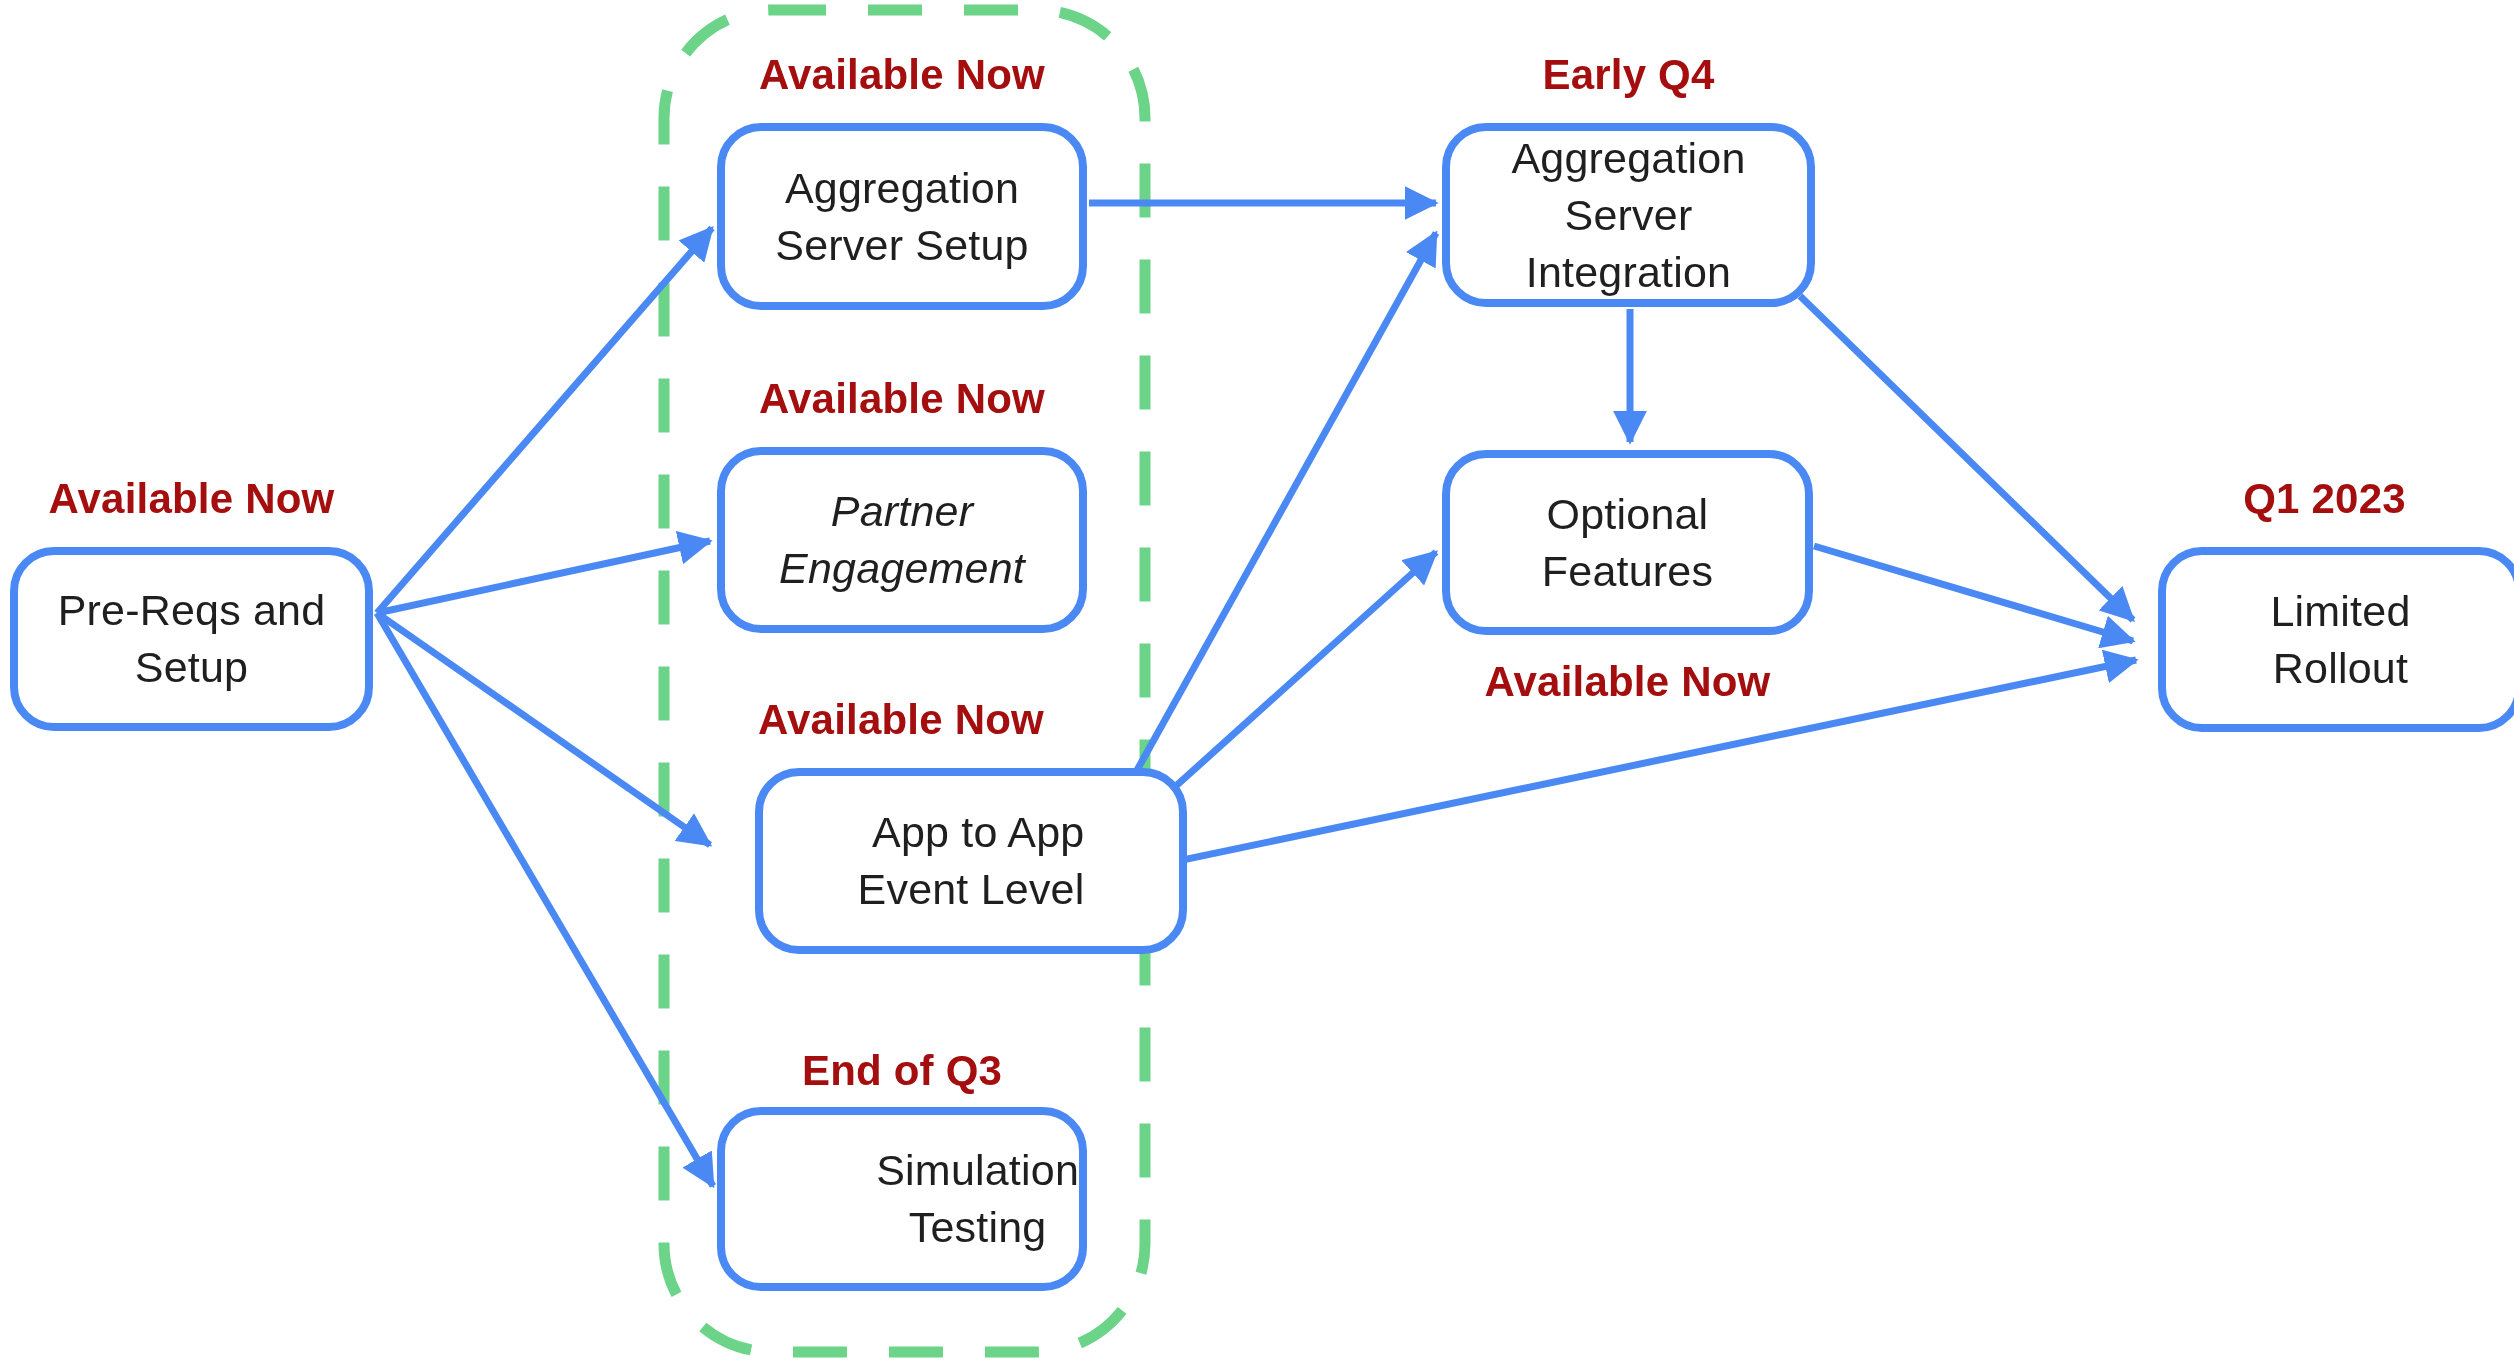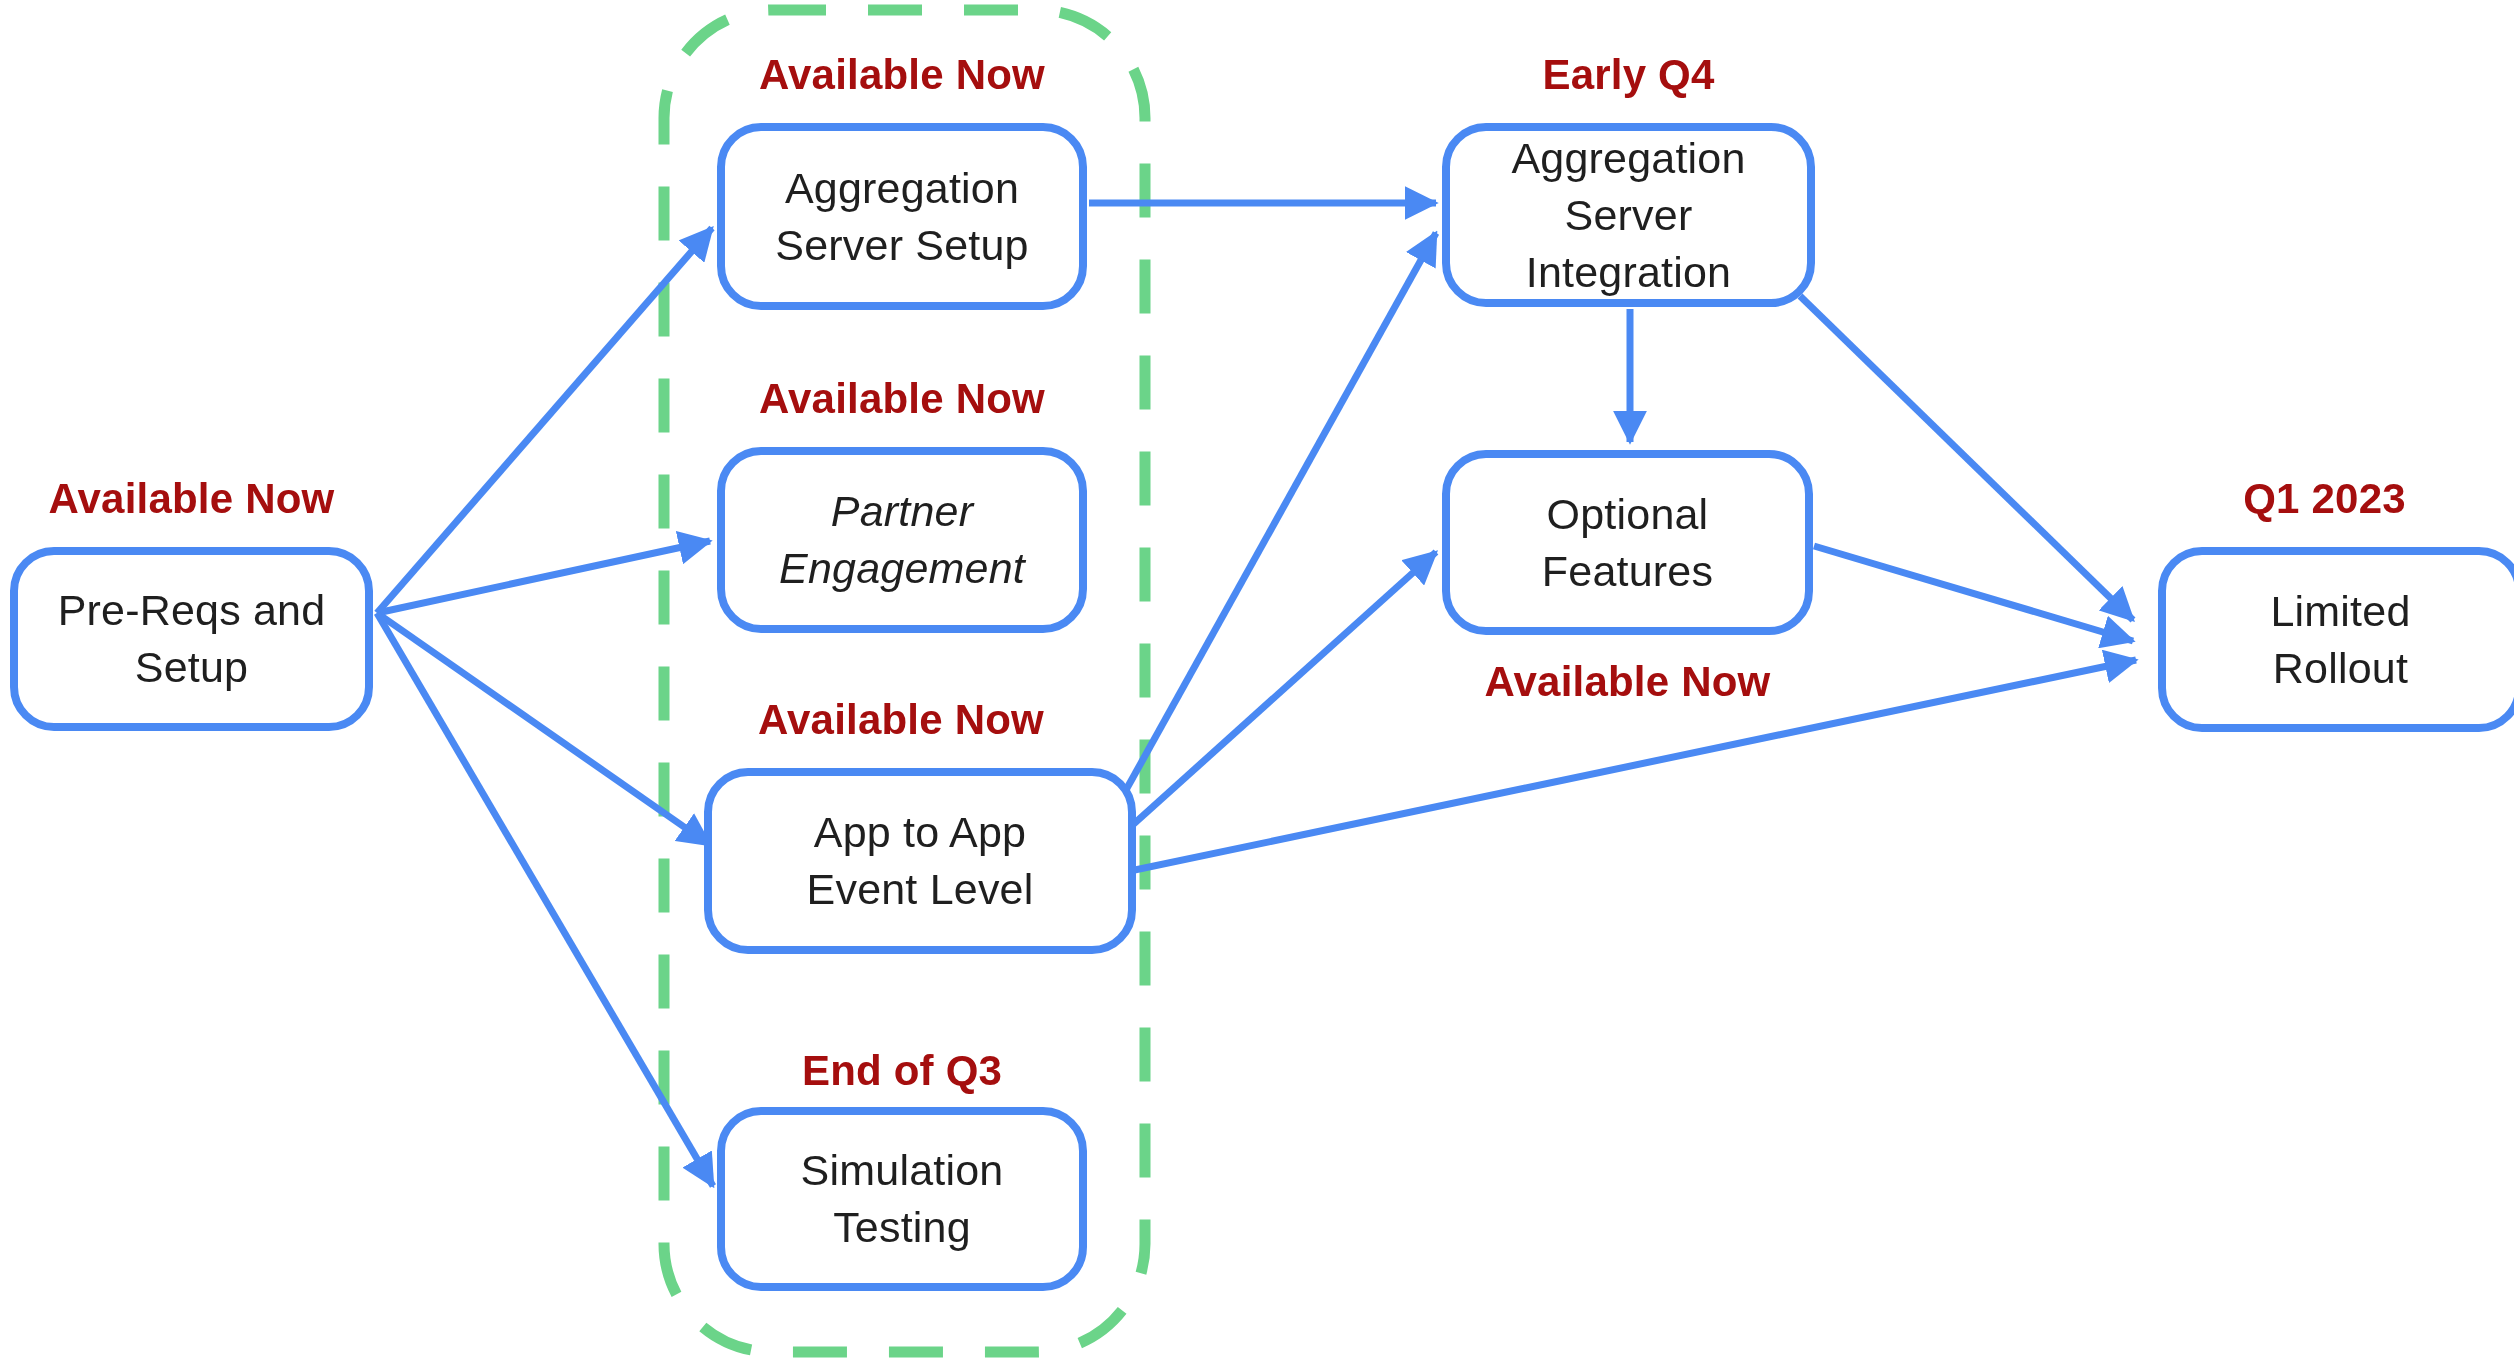--- a/index.html
+++ b/index.html
@@ -45,22 +45,22 @@
     font-size: 42px;
     font-weight: 700;
     line-height: 40px;
     letter-spacing: 0.2px;
     white-space: nowrap;
   }
   
   #node-prereqs   { left: 10px;   top: 547px;  width: 363px; height: 184px; }
   #node-agg-setup { left: 717px;  top: 123px;  width: 370px; height: 187px; }
   #node-partner   { left: 717px;  top: 447px;  width: 370px; height: 186px; font-style: italic; }
-  #node-app2app   { left: 704px;  top: 768px;  width: 432px; height: 186px; }
-  #node-simtest   { left: 717px;  top: 1107px; width: 370px; height: 184px; }
+  #node-app2app   { left: 755px;  top: 768px;  width: 432px; height: 186px; text-align: right; }
+  #node-simtest   { left: 717px;  top: 1107px; width: 370px; height: 184px; justify-content: flex-end; }
   #node-asi       { left: 1442px; top: 123px;  width: 373px; height: 184px; }
   #node-optional  { left: 1442px; top: 450px;  width: 371px; height: 185px; }
   #node-rollout   { left: 2142px; top: 547px;  width: 365px; height: 185px; margin-left: 16px; }
   
   #status-prereqs   { left: 10px;   top: 479px;  width: 363px; }
   #status-agg-setup { left: 717px;  top: 55px;   width: 370px; }
   #status-partner   { left: 717px;  top: 379px;  width: 370px; }
   #status-app2app   { left: 717px;  top: 700px;  width: 368px; }
   #status-simtest   { left: 717px;  top: 1039px; width: 370px; margin-top: 12px; }
   #status-asi       { left: 1442px; top: 55px;   width: 373px; }

